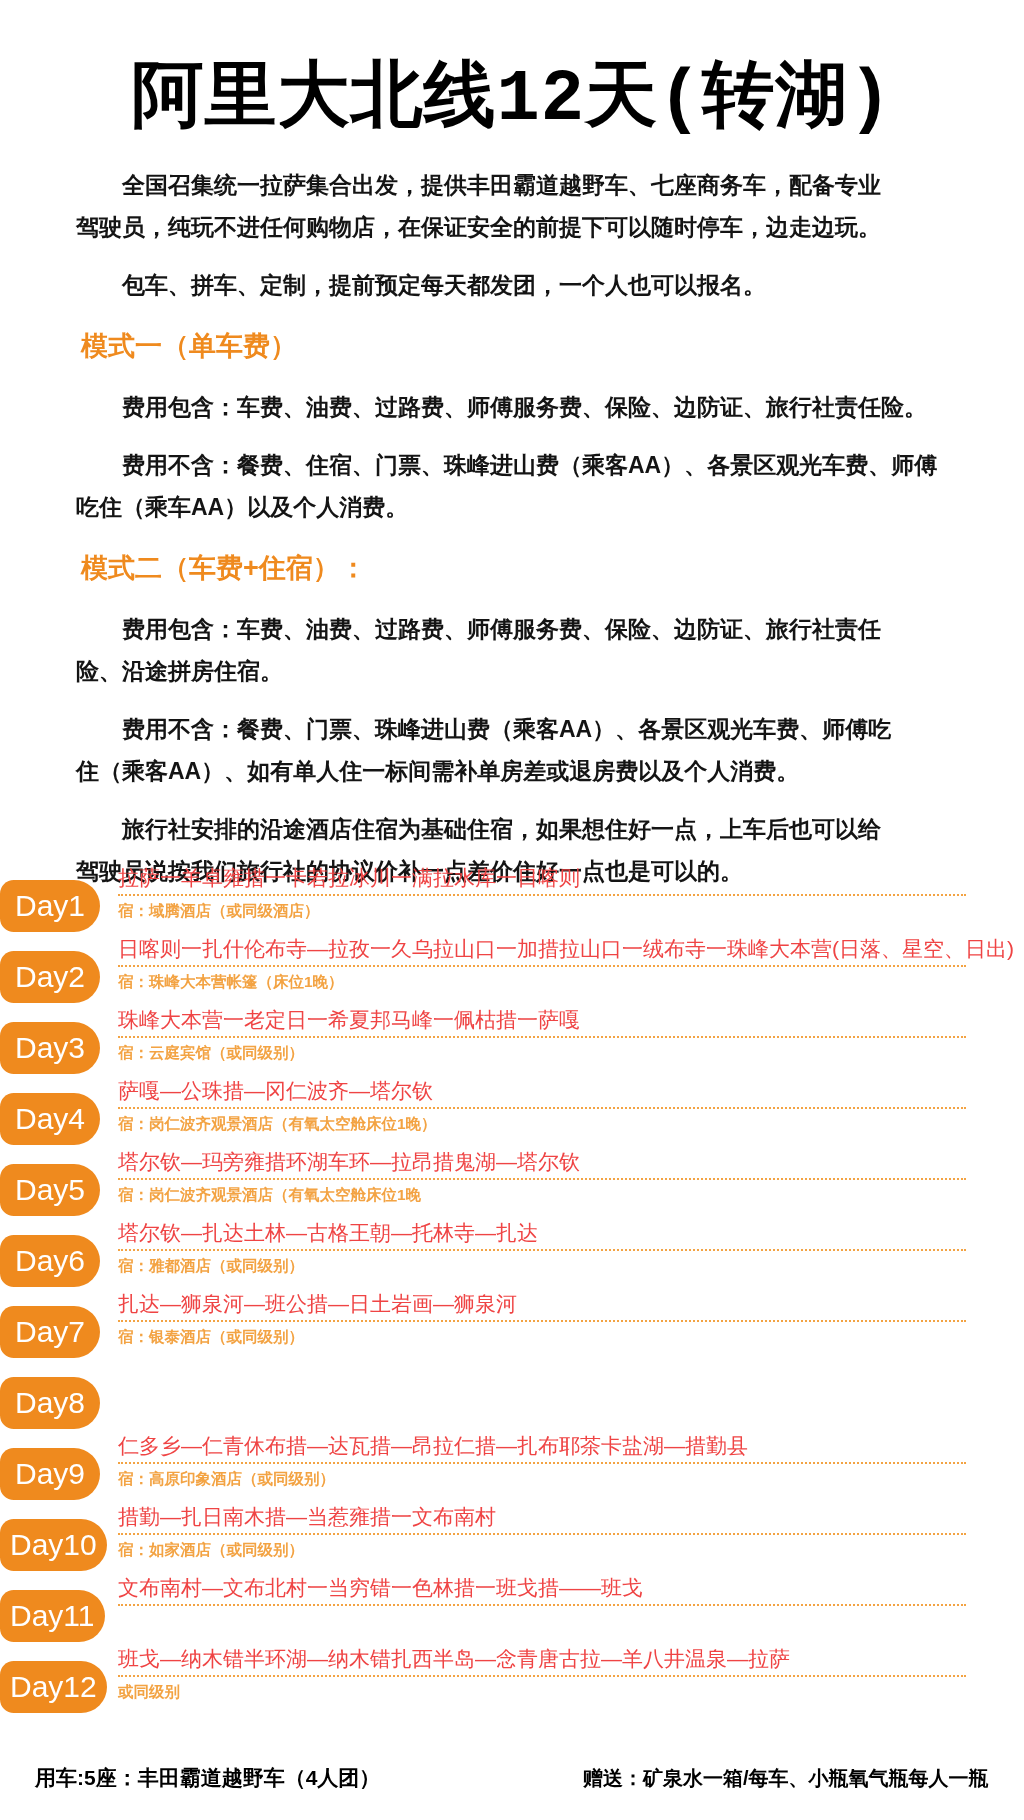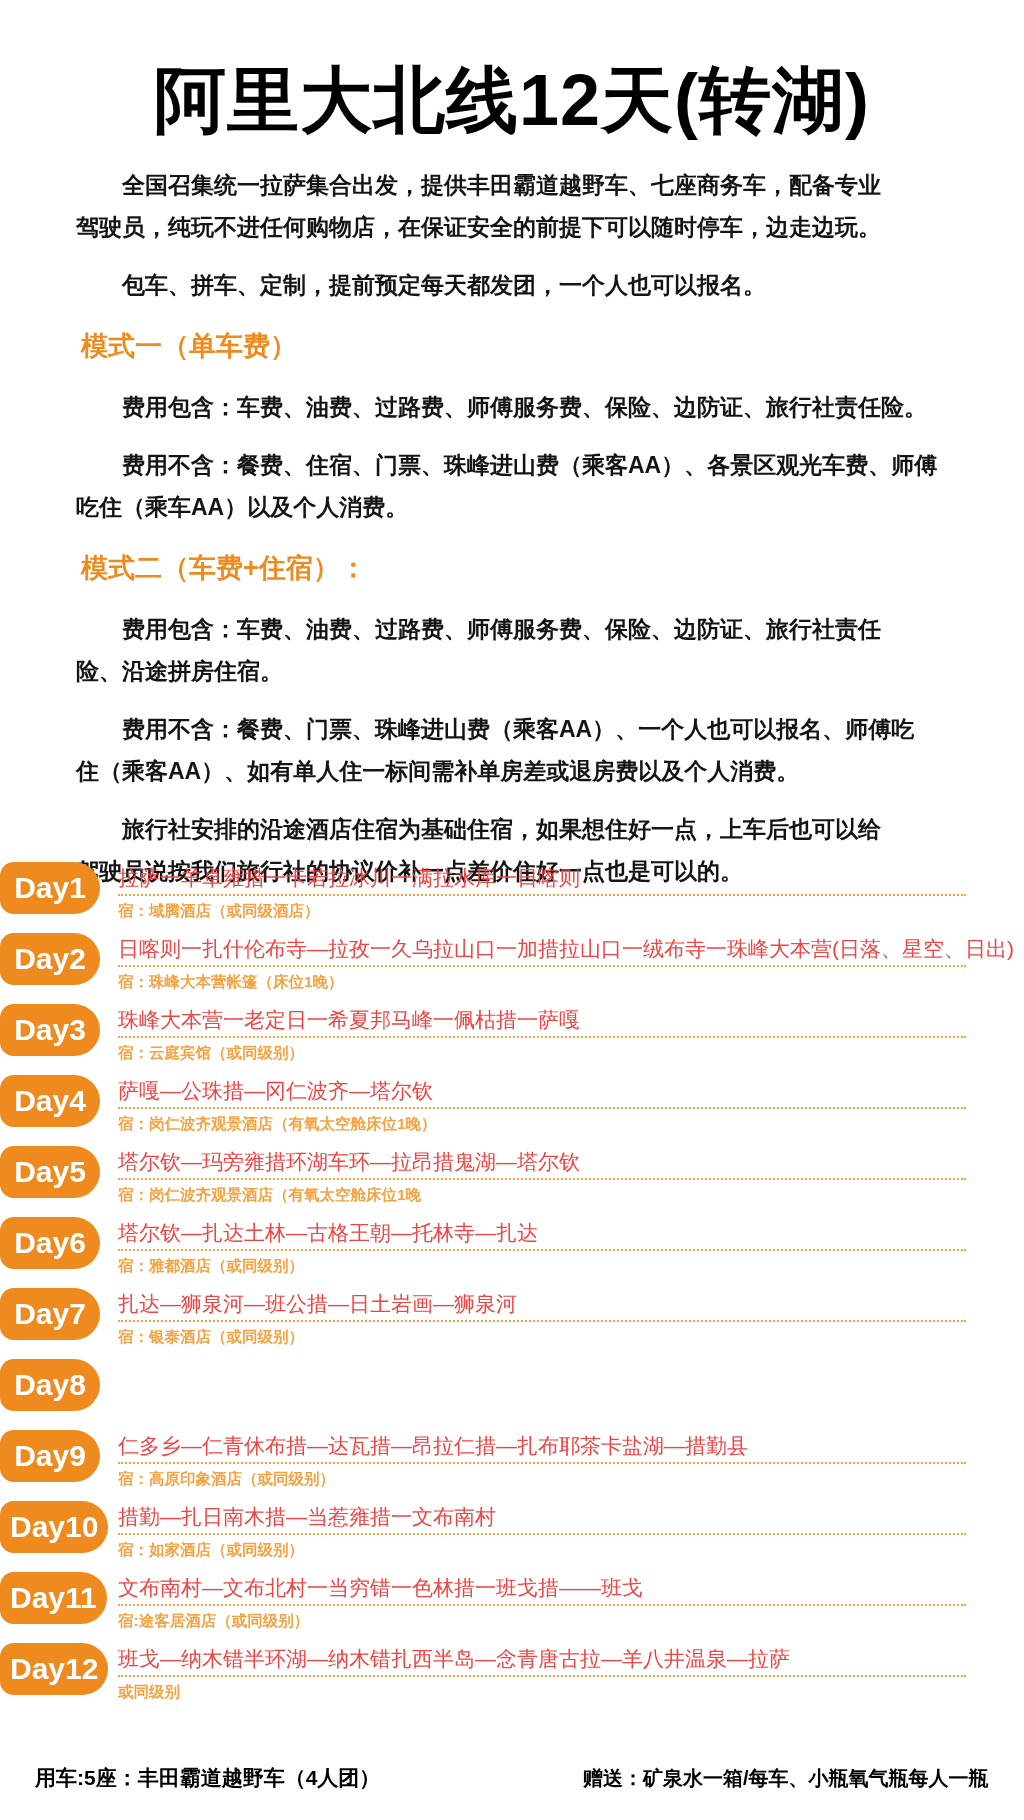--- a/index.html
+++ b/index.html
@@ -22,20 +22,21 @@
   }
   .main-title{
     margin:0;
     padding-top:52px;
     text-align:center;
     font-size:72px;
     font-weight:900;
     letter-spacing:1px;
     line-height:96px;
     color:#000;
+    font-family:Liberation Mono, monospace;
   }
   .subtitle{
     margin-top:34px;
     text-align:center;
     font-size:27px;
     font-weight:800;
     color:#000;
   }
   .copy{
     margin:14px 58px 0 60px;
@@ -63,29 +64,29 @@
     right:0;
     top:860px;
   }
   .day-row{
     position:relative;
     height:71px;
   }
   .day-badge{
     position:absolute;
     left:0;
-    top:2px;
+    top:20px;
     height:52px;
     min-width:100px;
     box-sizing:border-box;
     padding:0 10px;
     background:var(--accent);
     color:#ffffff;
     font-size:30px;
-    font-weight:700;
+    font-weight:400;
     display:flex;
     align-items:center;
     justify-content:center;
     border-radius:16px 30px 30px 16px;
   }
   .day-content{
     margin-left:118px;
     margin-right:58px;
     padding-top:3px;
   }
@@ -161,21 +162,21 @@
     <p class="para">包车、拼车、定制，提前预定每天都发团，一个人也可以报名。</p>
 
     <div class="mode-heading">模式一（单车费）</div>
     <p class="para">费用包含：车费、油费、过路费、师傅服务费、保险、边防证、旅行社责任险。</p>
     <p class="para">费用不含：餐费、住宿、门票、珠峰进山费（乘客AA）、各景区观光车费、师傅
 吃住（乘车AA）以及个人消费。</p>
 
     <div class="mode-heading">模式二（车费+住宿）：</div>
     <p class="para">费用包含：车费、油费、过路费、师傅服务费、保险、边防证、旅行社责任
 险、沿途拼房住宿。</p>
-    <p class="para">费用不含：餐费、门票、珠峰进山费（乘客AA）、一个人也可以报名、师傅吃
+    <p class="para">费用不含：餐费、门票、珠峰进山费（乘客AA）、各景区观光车费、师傅吃
 住（乘客AA）、如有单人住一标间需补单房差或退房费以及个人消费。</p>
     <p class="para">旅行社安排的沿途酒店住宿为基础住宿，如果想住好一点，上车后也可以给
 驾驶员说按我们旅行社的协议价补一点差价住好一点也是可以的。</p>
   </div>
 
   <div class="days">
 
     <div class="day-row">
       <div class="day-badge">Day1</div>
       <div class="day-content">
@@ -259,21 +260,20 @@
         <div class="dotline"></div>
         <div class="day-stay">宿：如家酒店（或同级别）</div>
       </div>
     </div>
 
     <div class="day-row">
       <div class="day-badge">Day11</div>
       <div class="day-content">
         <div class="day-route">文布南村—文布北村一当穷错一色林措一班戈措——班戈</div>
         <div class="dotline"></div>
-        <div class="day-stay">宿:途客居酒店（或同级别）</div>
       </div>
     </div>
 
     <div class="day-row">
       <div class="day-badge">Day12</div>
       <div class="day-content">
         <div class="day-route">班戈—纳木错半环湖—纳木错扎西半岛—念青唐古拉—羊八井温泉—拉萨</div>
         <div class="dotline"></div>
         <div class="day-stay">或同级别</div>
       </div>

